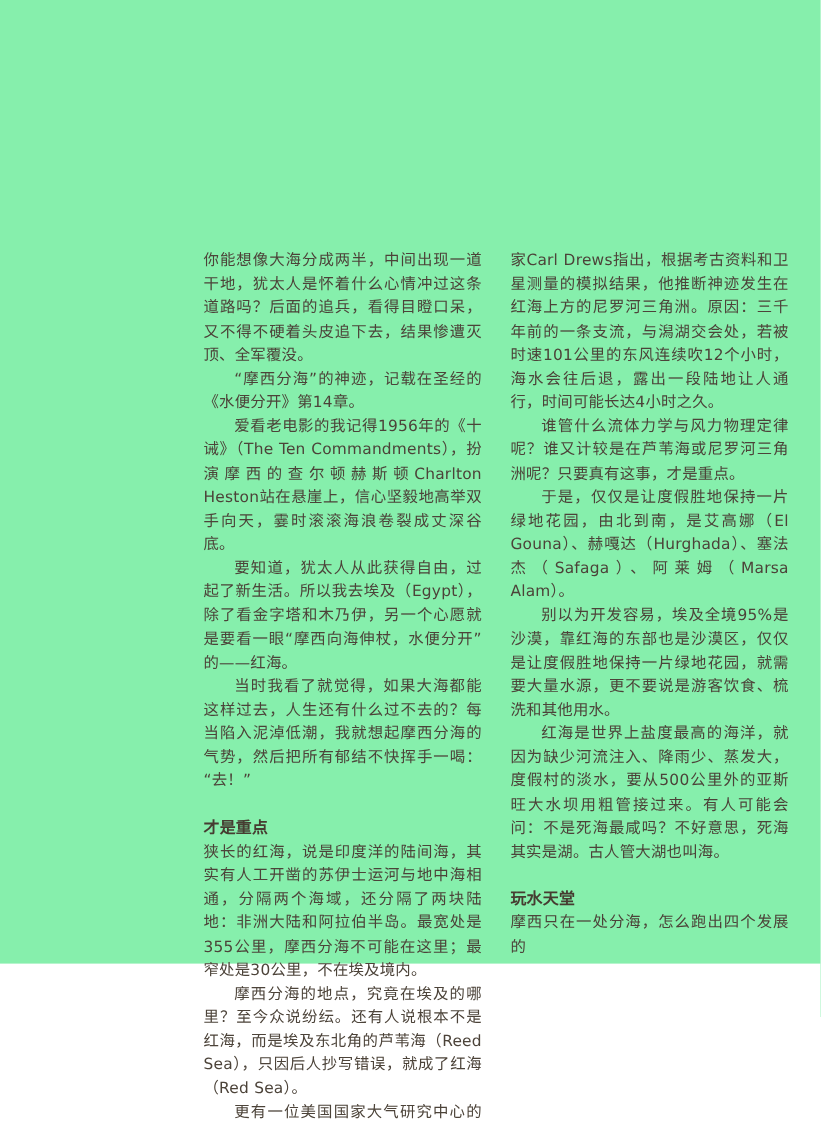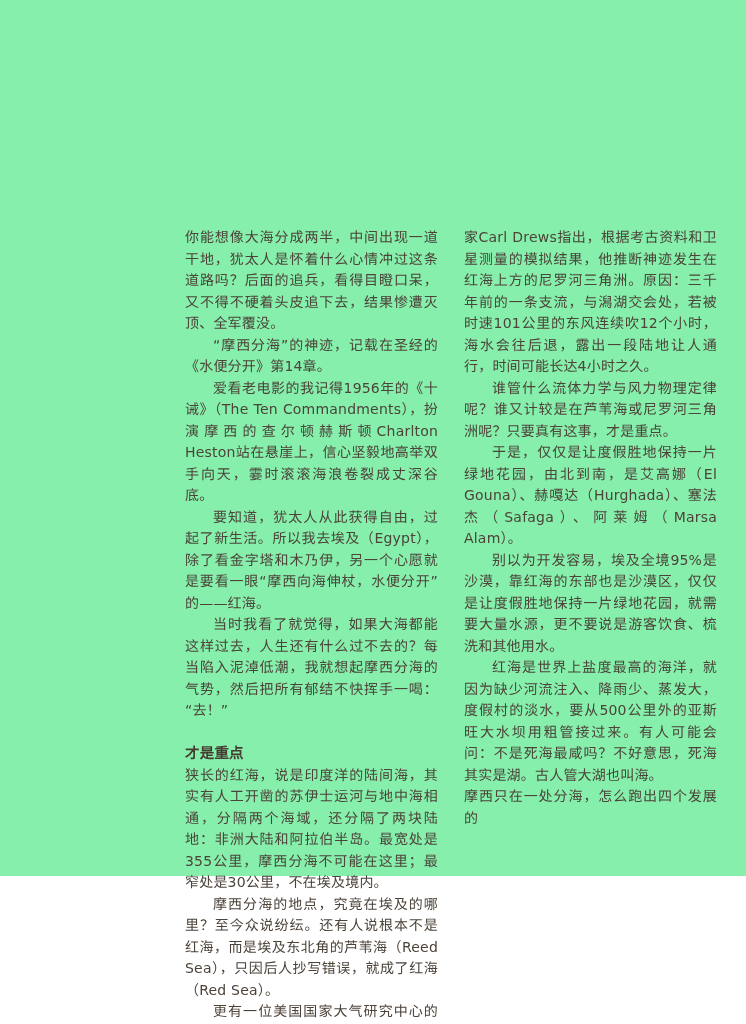--- a/index.html
+++ b/index.html
@@ -66,16 +66,17 @@
         <p class="">狭长的红海，说是印度洋的陆间海，其实有人工开凿的苏伊士运河与地中海相通，分隔两个海域，还分隔了两块陆地：非洲大陆和阿拉伯半岛。最宽处是355公里，摩西分海不可能在这里；最窄处是30公里，不在埃及境内。</p>
         <p class="indent">摩西分海的地点，究竟在埃及的哪里？至今众说纷纭。还有人说根本不是红海，而是埃及东北角的芦苇海（Reed Sea），只因后人抄写错误，就成了红海（Red Sea）。</p>
         <p class="indent">更有一位美国国家大气研究中心的专</p>
       </div>
     <div class="col">
         <p class="">家Carl Drews指出，根据考古资料和卫星测量的模拟结果，他推断神迹发生在红海上方的尼罗河三角洲。原因：三千年前的一条支流，与潟湖交会处，若被时速101公里的东风连续吹12个小时，海水会往后退，露出一段陆地让人通行，时间可能长达4小时之久。</p>
         <p class="indent">谁管什么流体力学与风力物理定律呢？谁又计较是在芦苇海或尼罗河三角洲呢？只要真有这事，才是重点。</p>
         <p class="indent">于是，仅仅是让度假胜地保持一片绿地花园，由北到南，是艾高娜（El Gouna）、赫嘎达（Hurghada）、塞法杰（Safaga）、阿莱姆（Marsa Alam）。</p>
         <p class="indent">别以为开发容易，埃及全境95%是沙漠，靠红海的东部也是沙漠区，仅仅是让度假胜地保持一片绿地花园，就需要大量水源，更不要说是游客饮食、梳洗和其他用水。</p>
         <p class="indent">红海是世界上盐度最高的海洋，就因为缺少河流注入、降雨少、蒸发大，度假村的淡水，要从500公里外的亚斯旺大水坝用粗管接过来。有人可能会问：不是死海最咸吗？不好意思，死海其实是湖。古人管大湖也叫海。</p>
+        <h3>玩水天堂</h3>
         <p class="">摩西只在一处分海，怎么跑出四个发展的</p>
       </div>
   </div>
 </div>
 
 </body></html>

